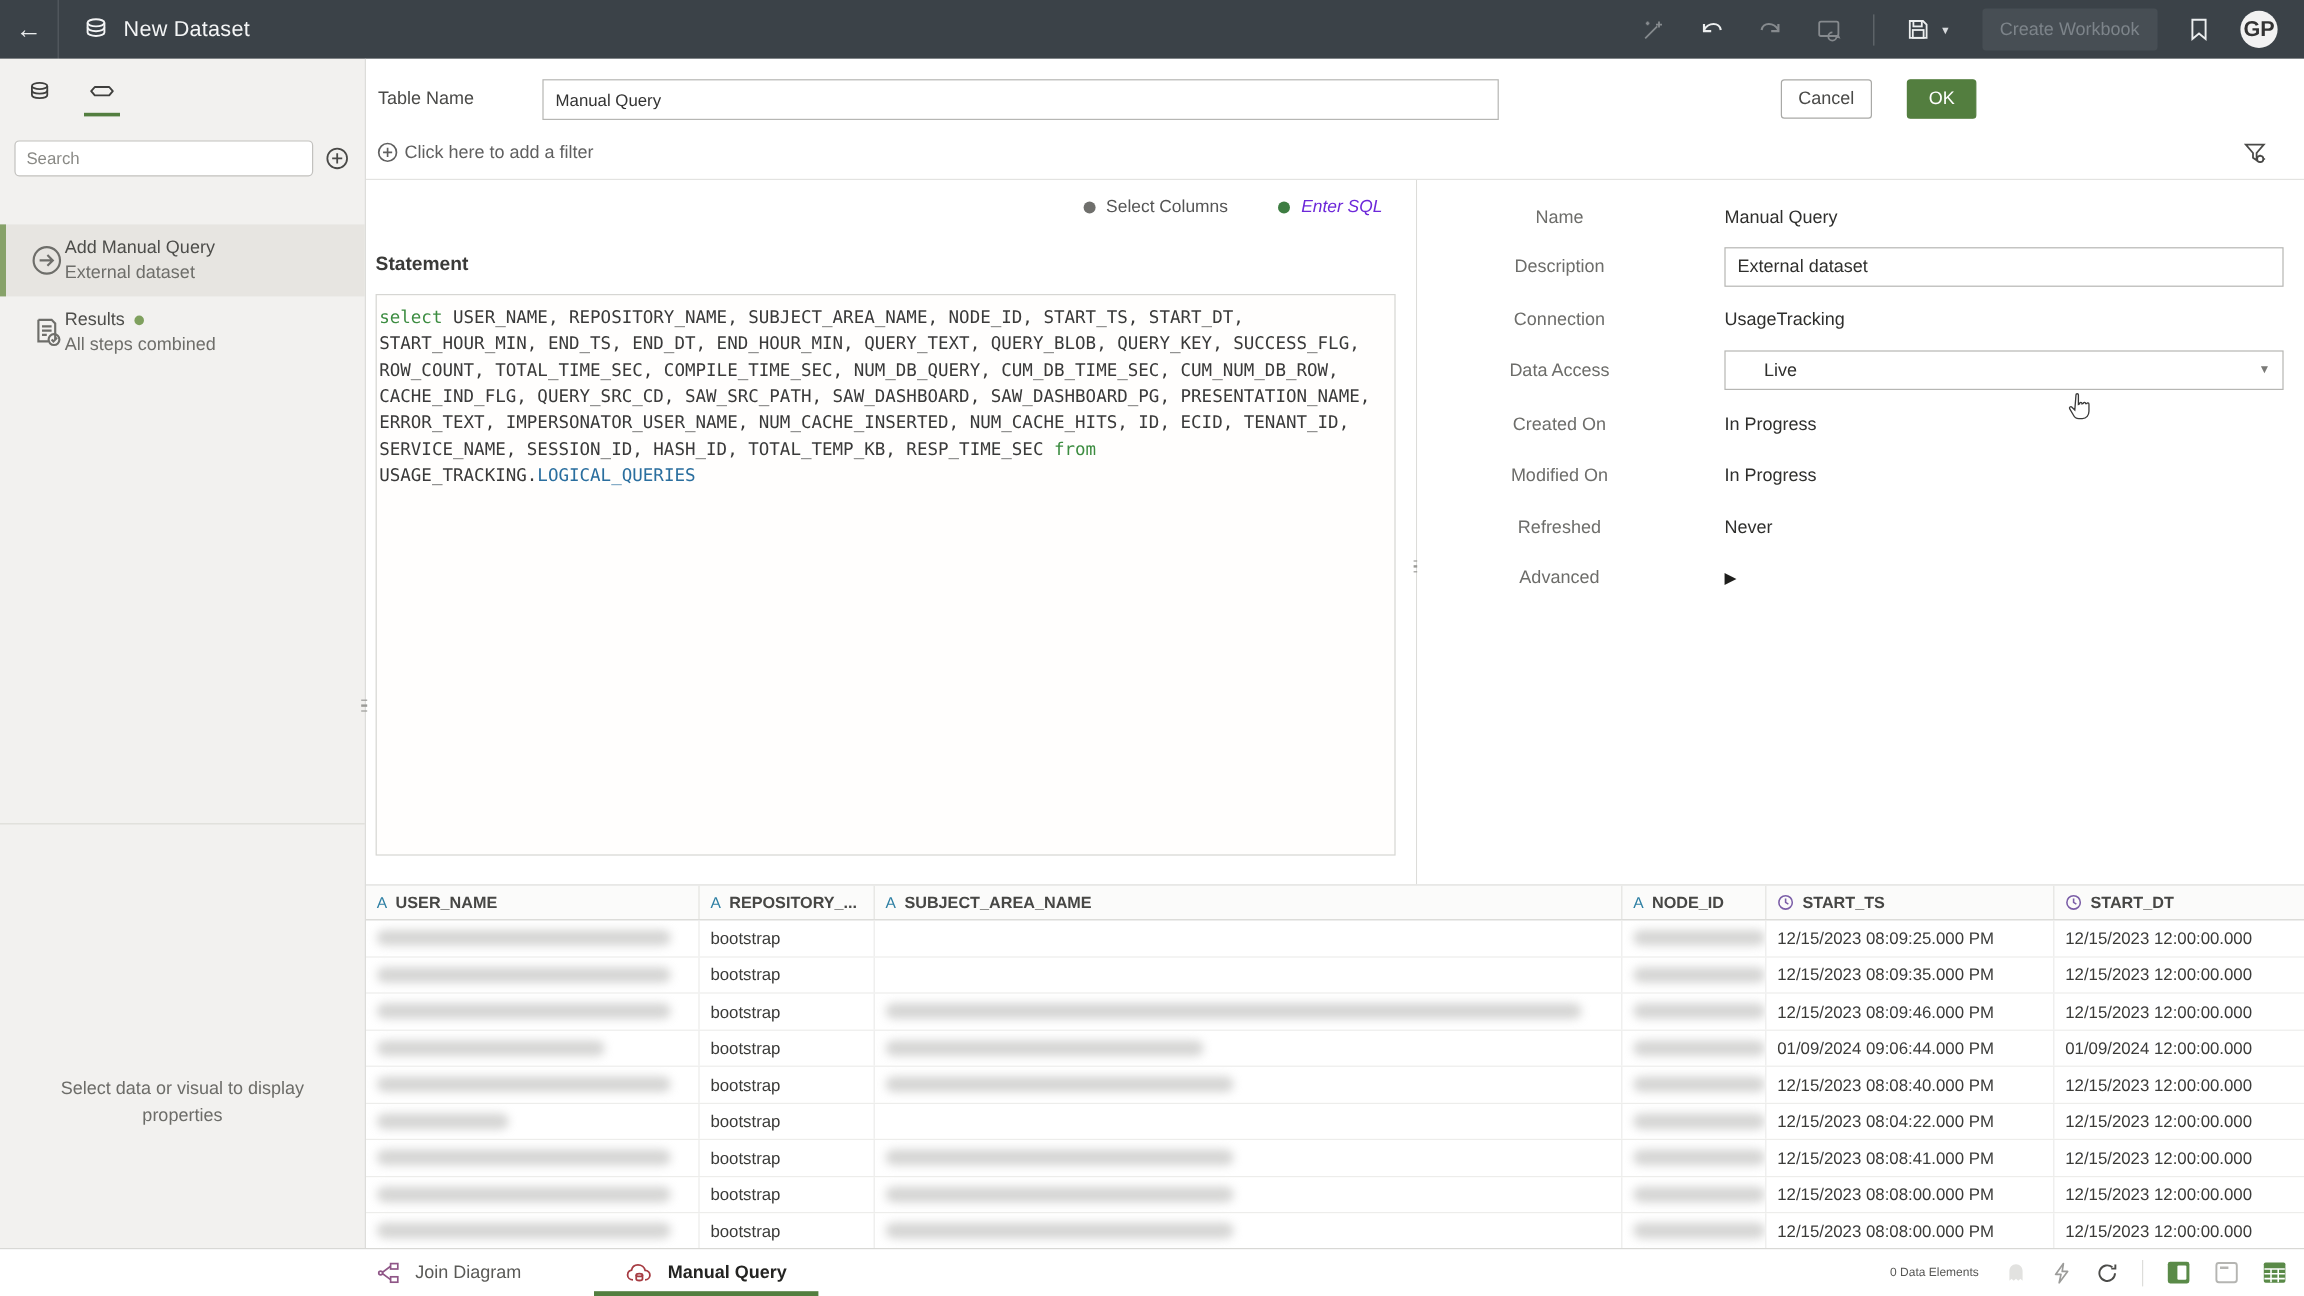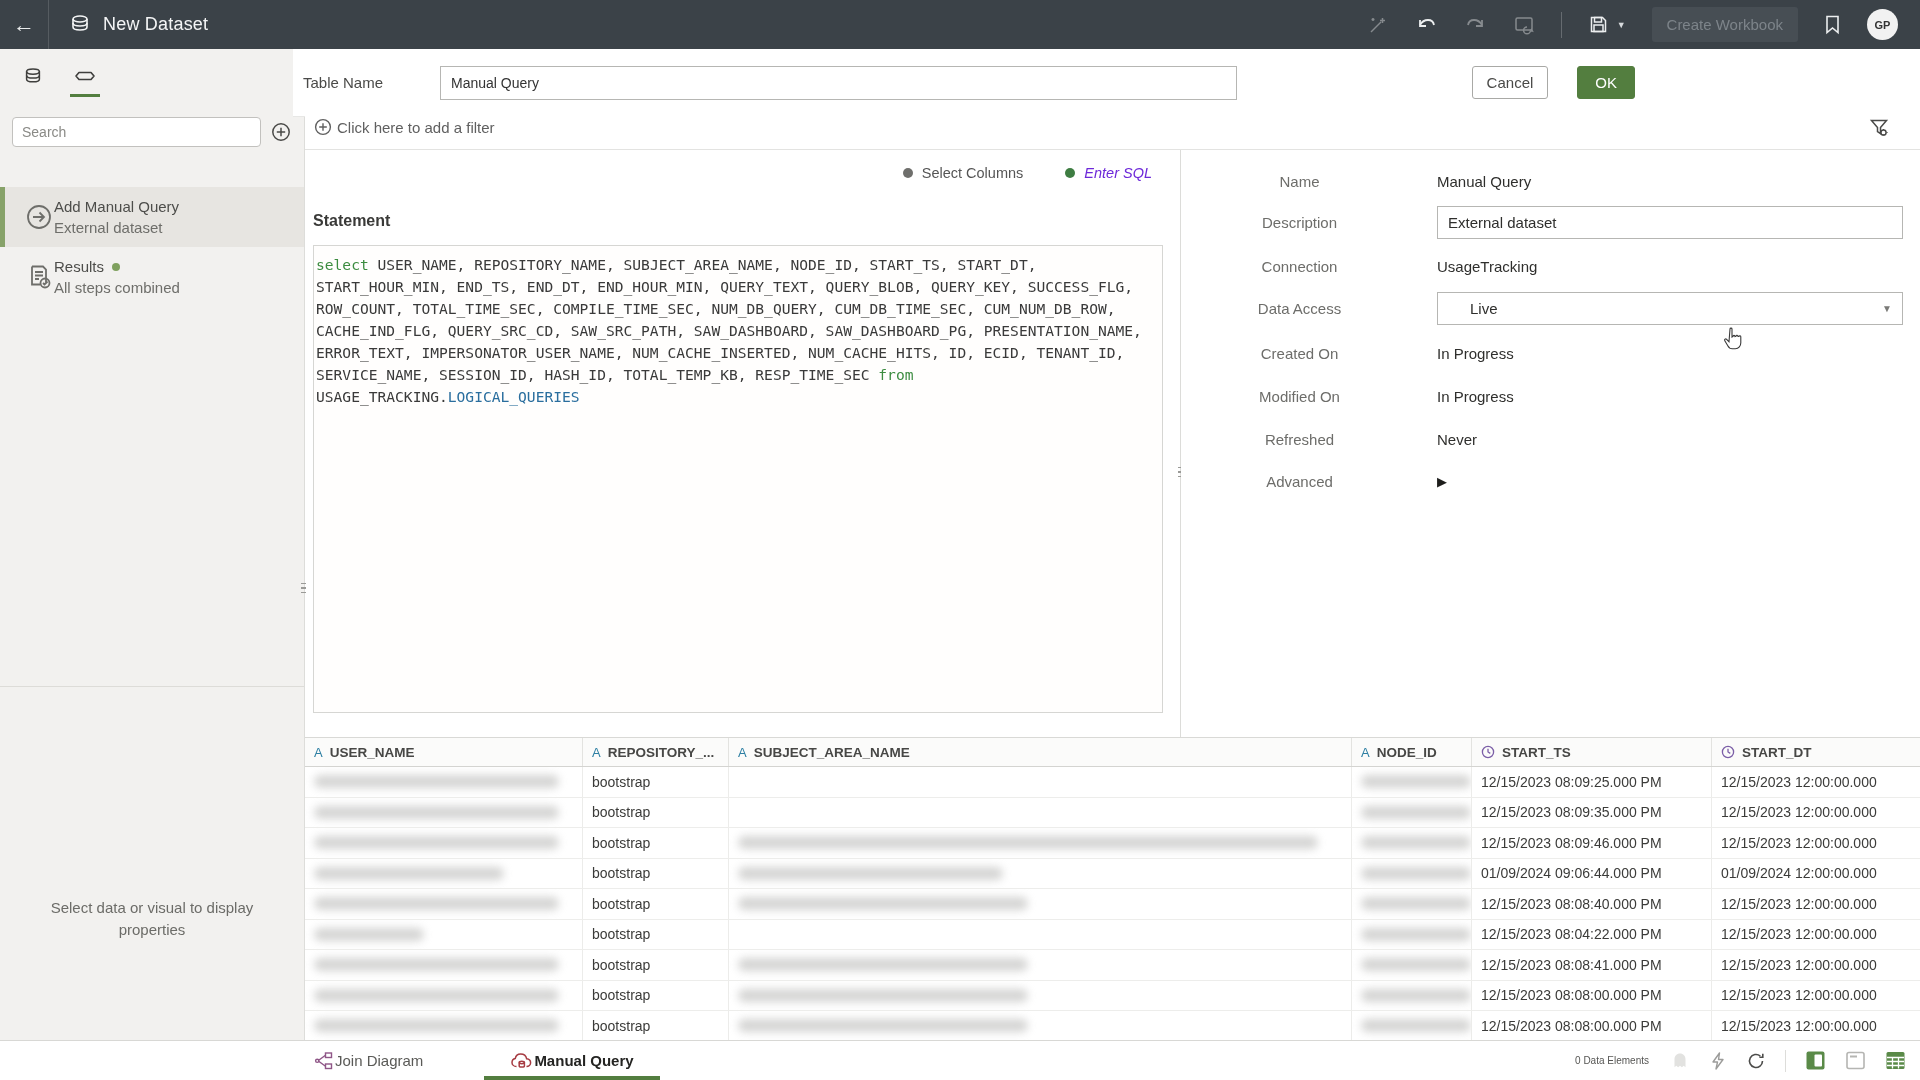--- a/index.html
+++ b/index.html
@@ -17,21 +17,21 @@
   .app-title { font-size:18px; font-weight:400; letter-spacing:.2px; color:#f4f5f6; }
   .top-right { margin-left:auto; display:flex; align-items:center; gap:26px; padding-right:22px; }
   .tb-icon { display:flex; align-items:center; justify-content:center; cursor:pointer; }
   .tb-icon.dim { opacity:.38; }
   .tb-sep { width:1px; height:26px; background:rgba(255,255,255,.22); }
   .save-group { display:flex; align-items:center; gap:8px; cursor:pointer; }
   .caret-down { font-size:9px; color:#d7dadd; }
   .create-wb-btn { background:#474e54; color:#7d848a; border:none; border-radius:3px;
     font-size:15px; padding:9px 15px; font-family:inherit; cursor:default; }
   .avatar { width:31px; height:31px; border-radius:50%; background:#f2f2f2; color:#333;
-    font-size:11px; font-weight:700; display:flex; align-items:center; justify-content:center; cursor:pointer; }
+    font-size:18px; font-weight:700; display:flex; align-items:center; justify-content:center; cursor:pointer; }
 
   
   .sidebar { position:absolute; left:0; top:49px; width:305px; height:1031px;
     background:#f2f1ef; border-right:1px solid #ddddda; }
   .side-tabs { display:flex; gap:22px; padding:18px 0 0 18px; height:56px; }
   .side-tab { display:flex; flex-direction:column; align-items:center; gap:7px; cursor:pointer; }
   .side-tab .underline { width:30px; height:3px; background:transparent; }
   .side-tab.active .underline { background:var(--accent_green,#537e3f); }
   .search-row { display:flex; align-items:center; gap:9px; padding:12px 12px 12px 12px; }
   .search-box { flex:1; height:30px; background:#fff; border:1px solid #c2c1be; border-radius:4px;
@@ -45,21 +45,21 @@
     background:#87a269; }
   .si-text { display:flex; flex-direction:column; gap:4px; }
   .si-title { font-size:15px; color:#4d4d4a; display:flex; align-items:center; gap:8px; }
   .si-sub { font-size:15px; color:#6e6e6a; }
   .status-dot { width:8px; height:8px; border-radius:50%; background:#7fa05e; display:inline-block; }
   .side-divider { position:absolute; left:0; top:637px; width:100%; height:1px; background:#dddcd8; }
   .side-empty { position:absolute; left:0; top:848px; width:100%; text-align:center;
     font-size:15px; color:#6c6c68; line-height:22px; padding:0 40px; }
 
   
-  .name-bar { position:absolute; left:293px; top:49px; width:1615px; height:68px; background:#fff;
+  .name-bar { position:absolute; left:305px; top:49px; width:1615px; height:68px; background:#fff;
     display:flex; align-items:center; border-bottom:1px solid #e7e7e5; }
   .name-label { font-size:15px; color:#4a4a48; margin-left:10px; width:137px; }
   .name-input { width:797px; height:34px; border:1px solid #b6b6b3; background:#fff;
     font-size:14px; color:#333; padding:0 10px; font-family:inherit; outline:none; }
   .name-actions { margin-left:auto; display:flex; align-items:center; gap:29px; margin-right:273px; }
   .btn-cancel { height:33px; padding:0 14px; background:#fff; border:1px solid #a9a9a6; border-radius:3px;
     font-size:15px; color:#4a4a48; font-family:inherit; cursor:pointer; }
   .btn-ok { height:33px; padding:0 17px; background:var(--accent_green,#537e3f); border:1px solid var(--accent_green,#537e3f);
     border-radius:3px; font-size:15px; color:#fff; font-family:inherit; cursor:pointer; }
 
@@ -119,21 +119,21 @@
   .p-row { display:flex; height:30.5px; border-bottom:1px solid #ededeb; }
   .p-cell { display:flex; align-items:center; padding:0 0 0 9px; border-right:1px solid #ececea;
     font-size:14px; color:#3b3b39; white-space:nowrap; overflow:hidden; }
   .c0 { width:278px; } .c1 { width:146px; } .c2 { width:623px; } .c3 { width:120px; }
   .c4 { width:240px; } .c5 { width:208px; border-right:none; }
   .blur-blob { height:13px; border-radius:7px; background:#b9b9b7; opacity:.6; filter:blur(4px); }
 
   
   .bottombar { position:absolute; left:0; top:1040px; width:1920px; height:40px; background:#fff;
     border-top:1px solid #d8d8d5; display:flex; align-items:center; }
-  .bb-tab { display:flex; align-items:center; height:100%; cursor:pointer; position:relative; }
+  .bb-tab { display:flex; align-items:center; gap:11px; height:100%; cursor:pointer; position:relative; }
   .bb-tab.t1 { margin-left:313px; }
   .bb-tab.t2 { margin-left:75px; padding:0 12px; }
   .bb-tab span { font-size:15px; color:#5a5a57; }
   .bb-tab.active span { font-weight:700; color:#242422; }
   .bb-tab.active::after { content:""; position:absolute; left:-14px; right:-14px; bottom:0; height:4px;
     background:var(--accent_green,#537e3f); }
   .bb-right { margin-left:auto; display:flex; align-items:center; gap:19px; padding-right:14px; }
   .bb-count { font-size:10px; color:#565654; margin-right:2px; }
   .bb-sep { width:1px; height:22px; background:#ddddda; }
   .bb-icon { display:flex; cursor:pointer; }

